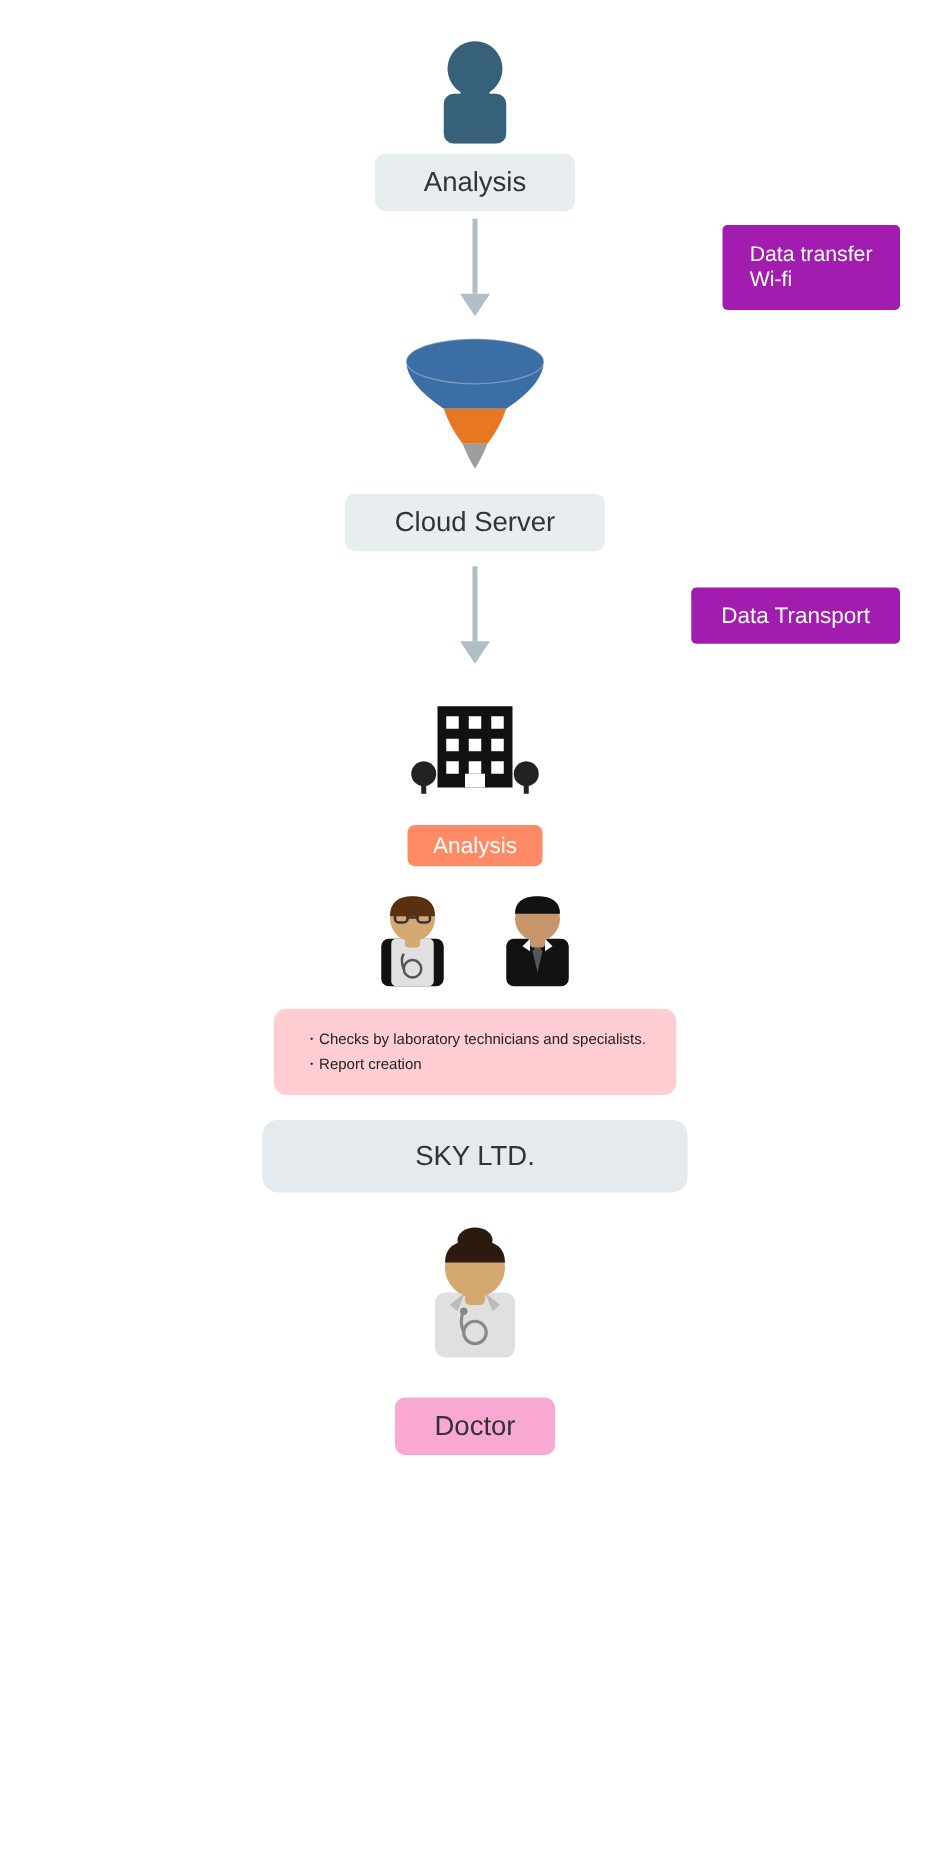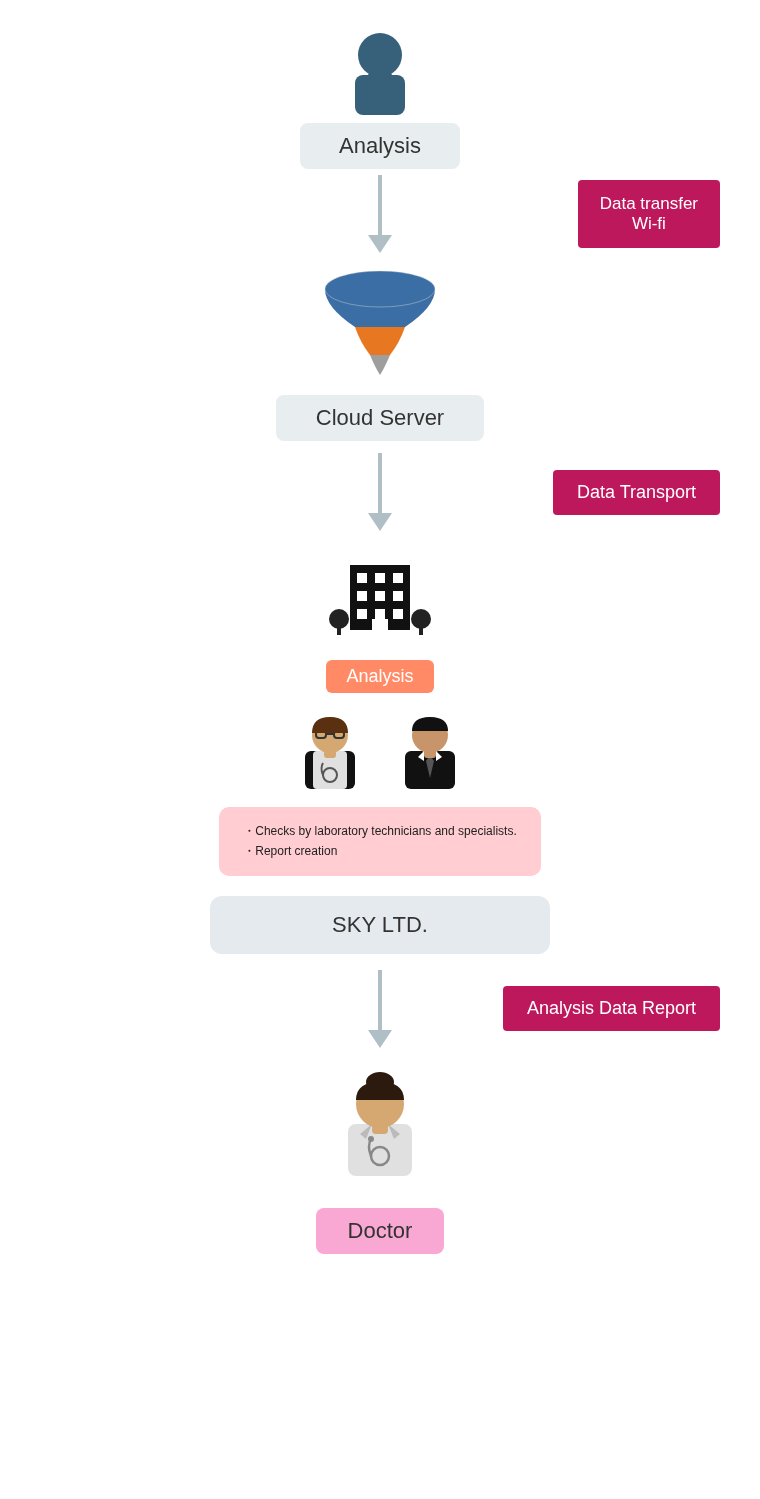--- a/index.html
+++ b/index.html
@@ -27,26 +27,25 @@
       background: #e8edf0;
       border-radius: 8px;
       padding: 10px 32px;
       font-size: 22px;
       color: #333;
       text-align: center;
       min-width: 160px;
     }
 
     .label-box-dark {
-      background: #be185d;
+      background: #a21caf;
       color: #fff;
       border-radius: 4px;
       padding: 10px 20px;
       font-size: 18px;
-      text-align: center;
       margin-left: 47px;
     }
 
     
     .arrow-down {
       display: flex;
       flex-direction: column;
       align-items: center;
       margin: 6px 0;
     }
@@ -268,29 +267,20 @@
     </div>
   </div>
 
   <div class="info-box">
     <div>・Checks by laboratory technicians and specialists.</div>
     <div>・Report creation</div>
   </div>
 
   <div class="sky-box">SKY LTD.</div>
 
-  <div class="row-with-side">
-    <div class="arrow-down">
-      <div class="arrow-line"></div>
-      <div class="arrow-head"></div>
-    </div>
-    <div class="side-label">
-      <div class="label-box-dark" style="font-size:18px; padding:12px 24px;">Analysis Data Report</div>
-    </div>
-  </div>
 
   <div style="margin-top:10px;">
     <svg width="100" height="120" viewBox="0 0 100 120">
 
       <rect x="18" y="60" width="64" height="52" rx="8" fill="#e0e0e0"></rect>
 
       <polygon points="42,60 30,70 36,75" fill="#bbb"></polygon>
       <polygon points="58,60 70,70 64,75" fill="#bbb"></polygon>
 
       <circle cx="50" cy="92" r="9" fill="none" stroke="#888" stroke-width="2.5"></circle>

